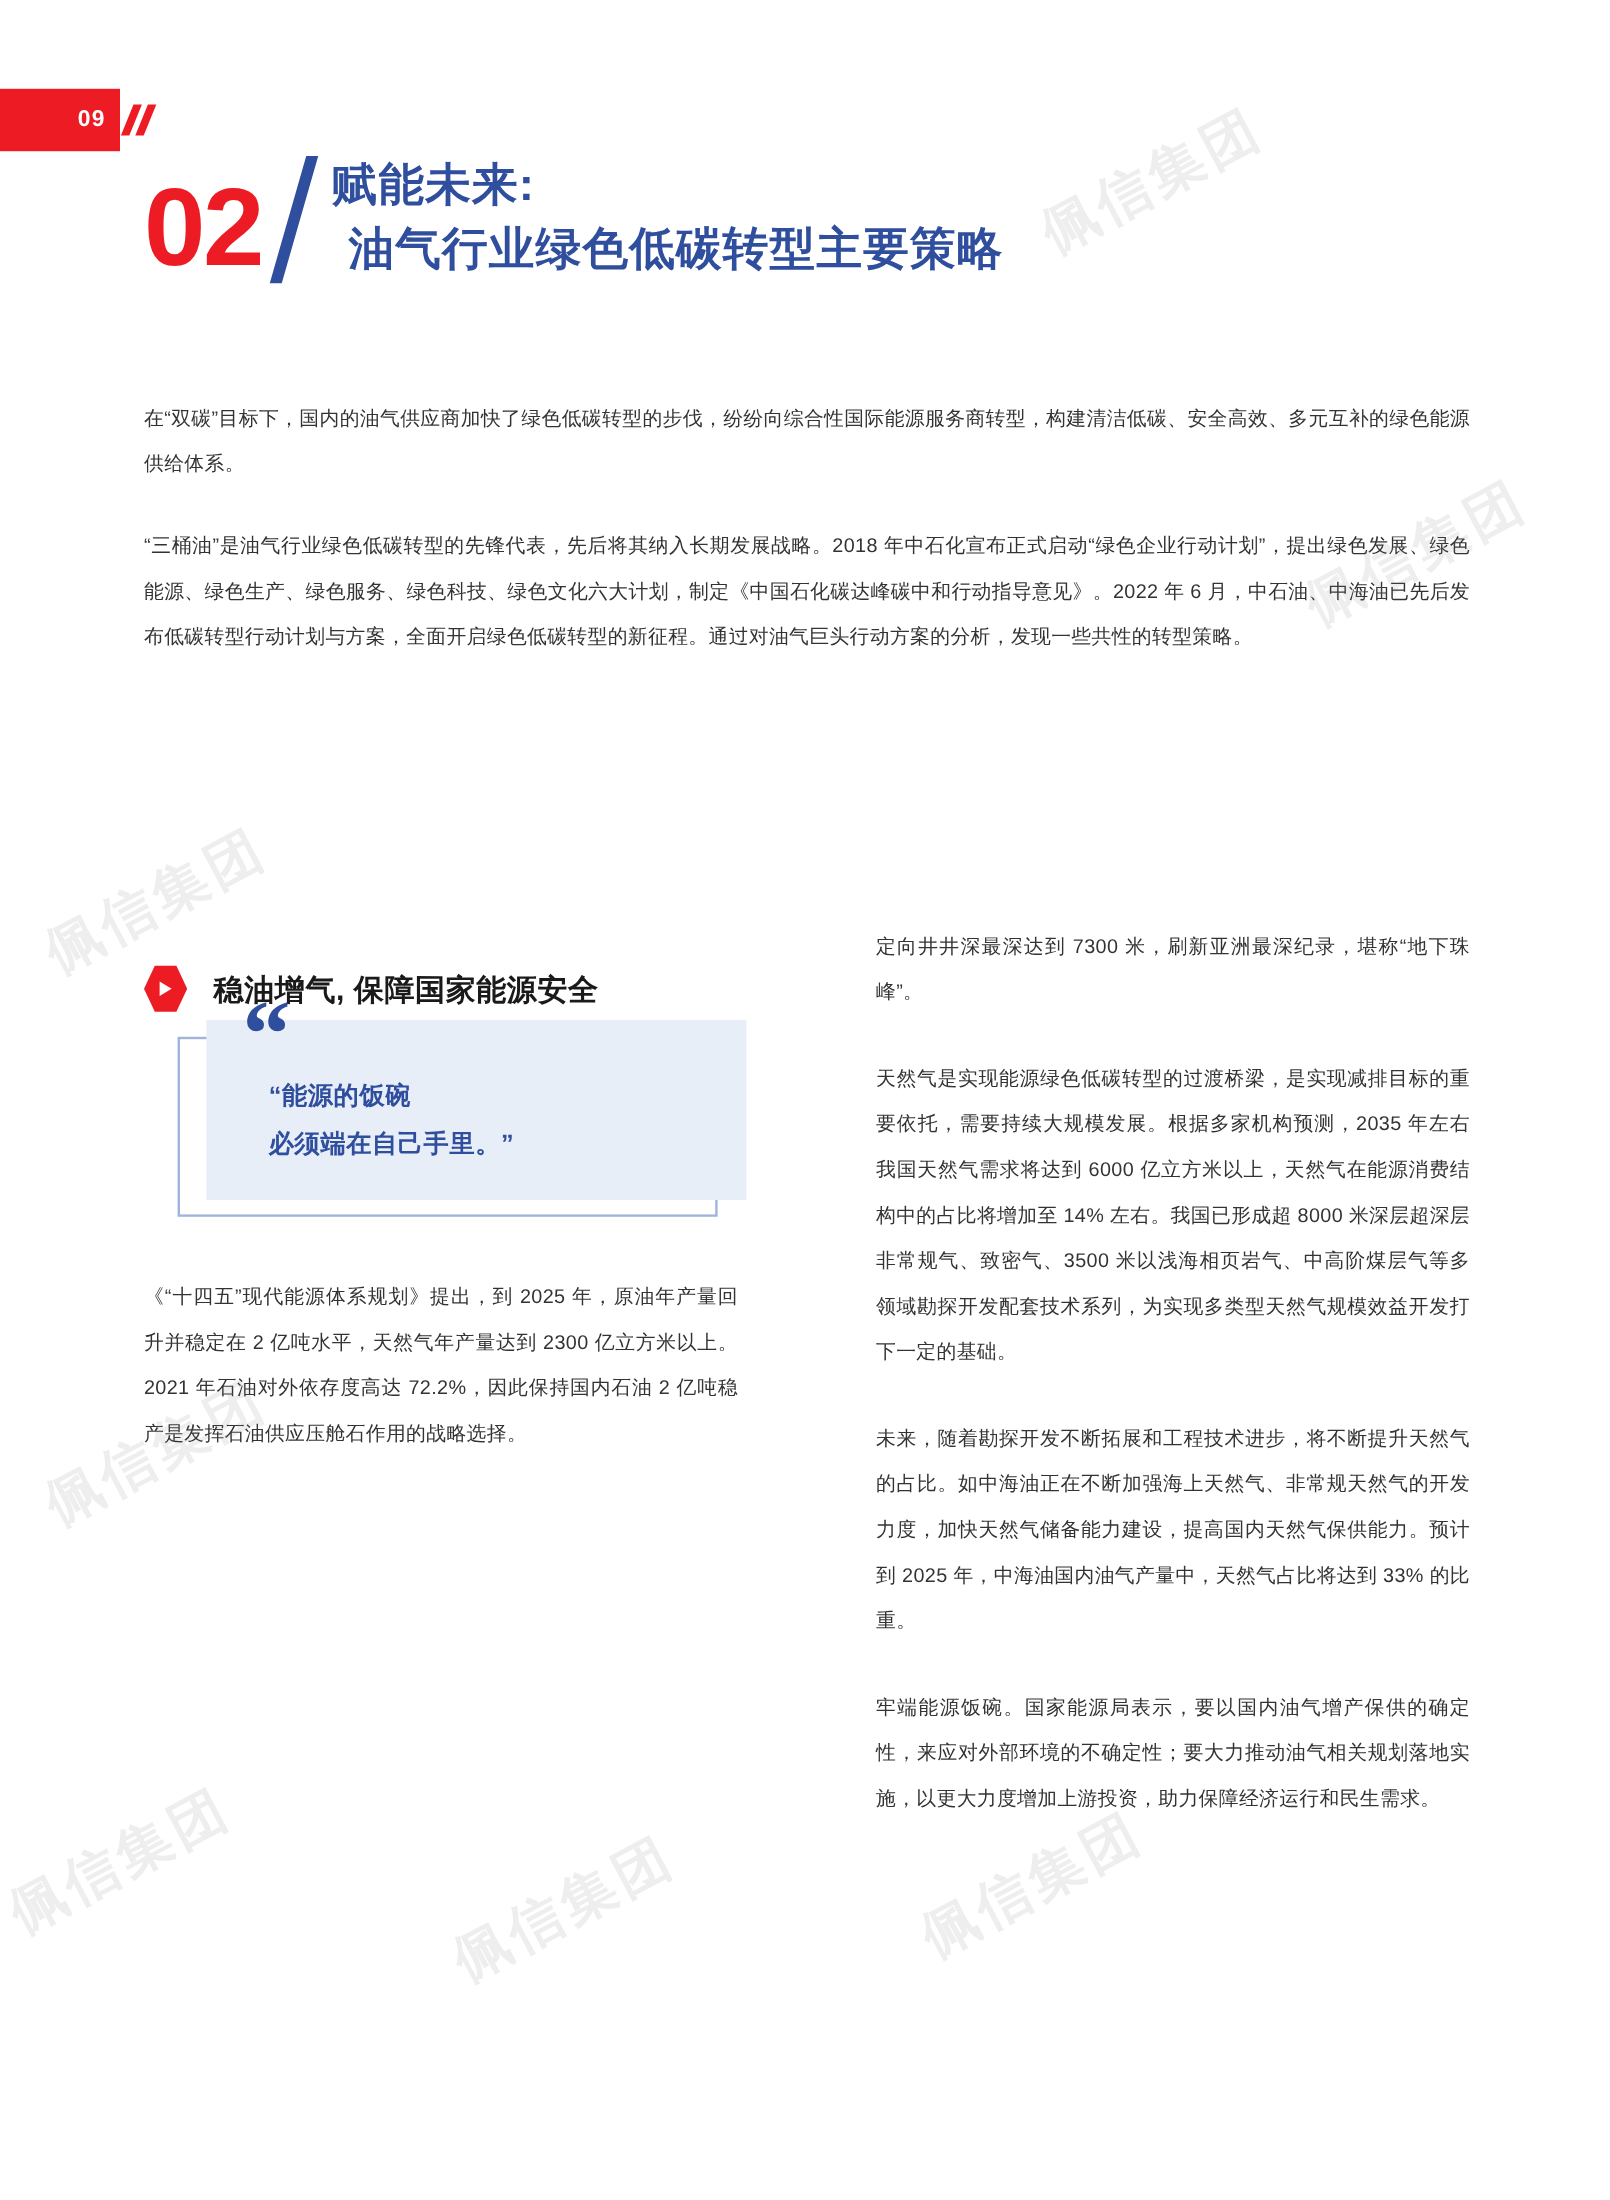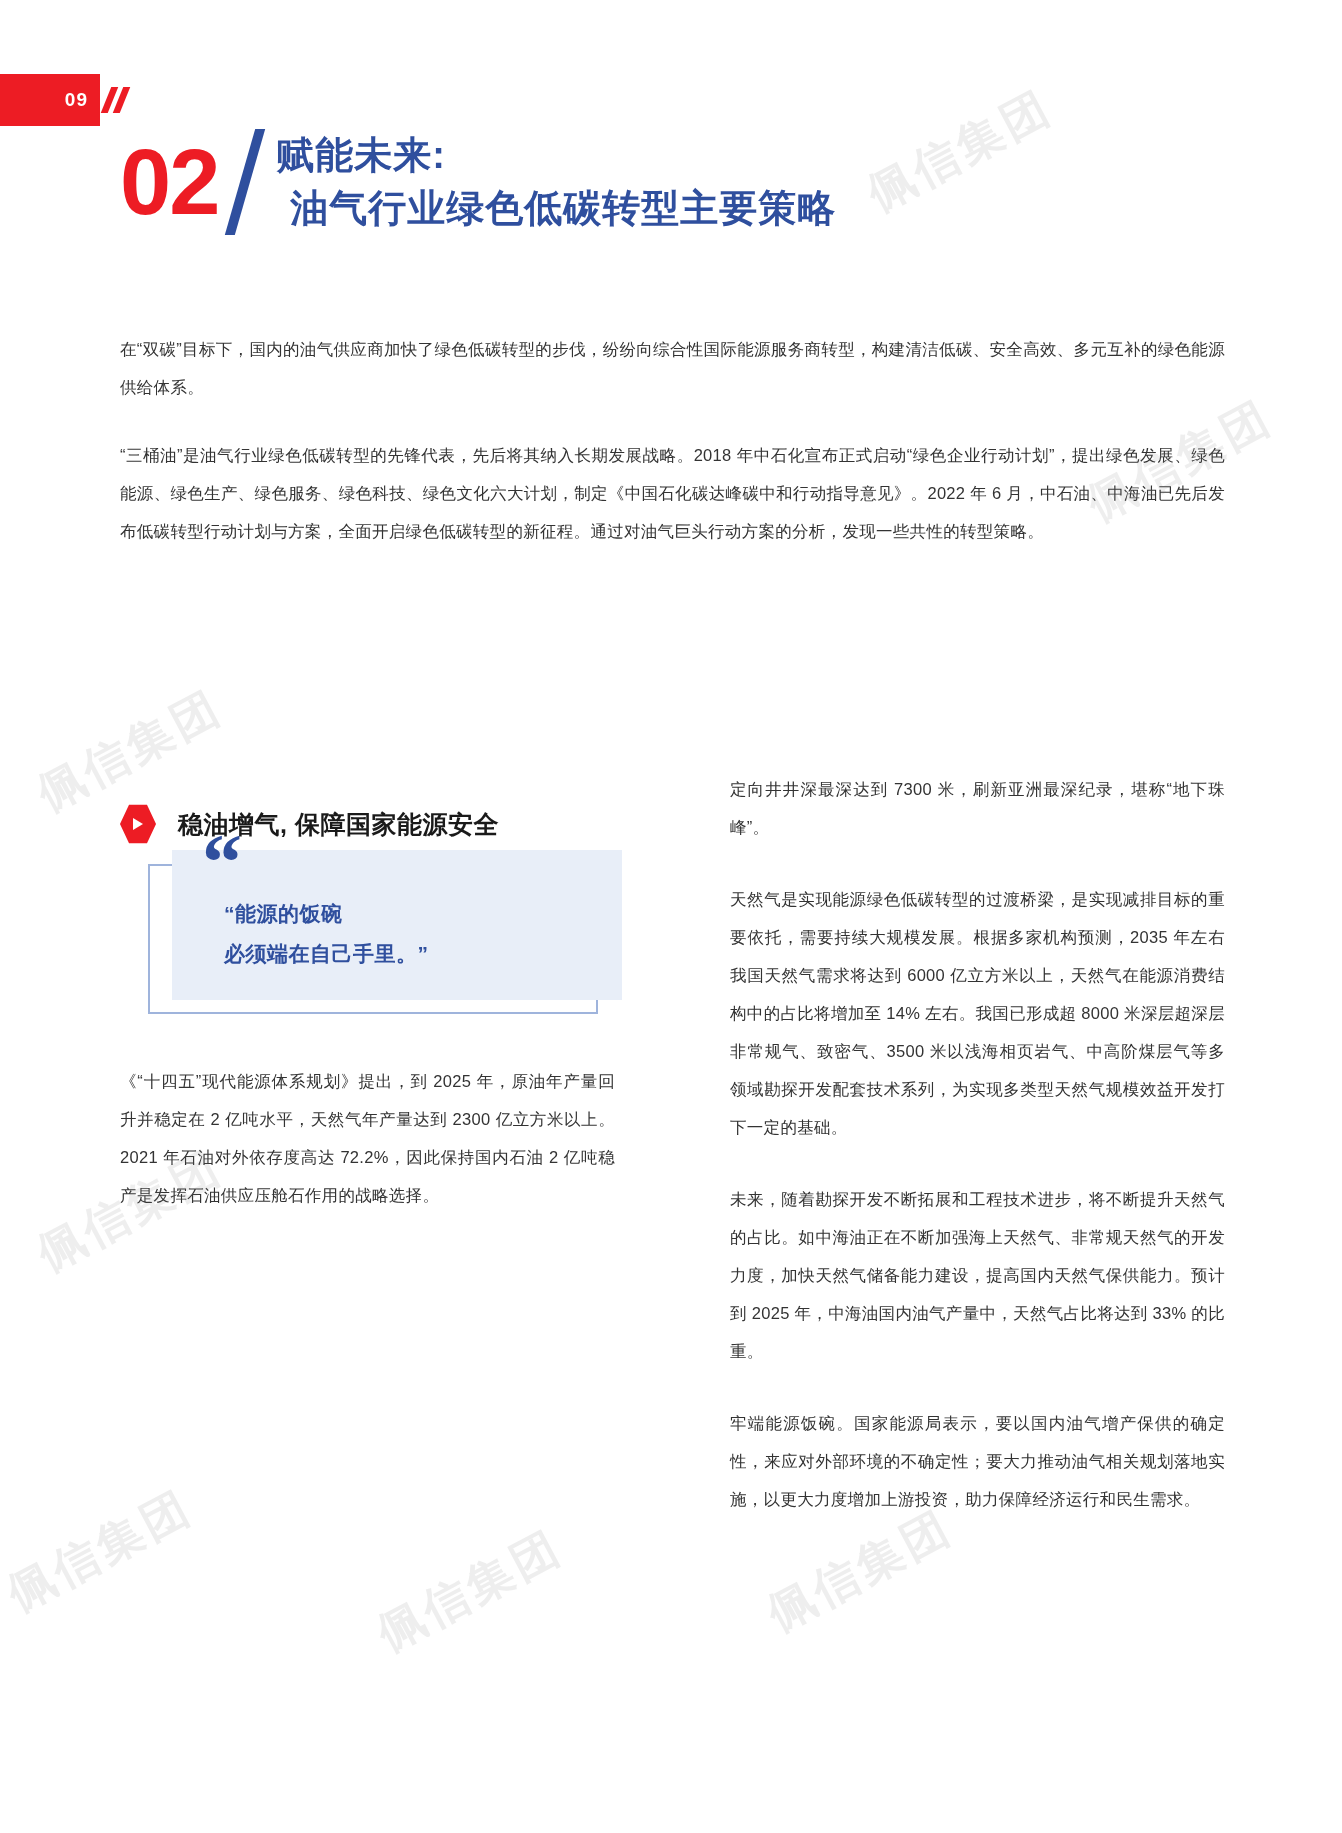--- a/index.html
+++ b/index.html
@@ -51,21 +51,21 @@
     transform: skewX(-22deg);
     margin-right: 5px;
   }
 
   
   .title-wrap {
     position: absolute;
     top: 128px;
     left: 120px;
     display: flex;
-    align-items: center;
+    align-items: flex-end;
   }
   .title-num {
     font-size: 92px;
     line-height: 92px;
     font-weight: bold;
     color: #ed1c24;
     letter-spacing: -2px;
     font-family: "Liberation Sans", "DejaVu Sans", sans-serif;
   }
   .title-slash {

